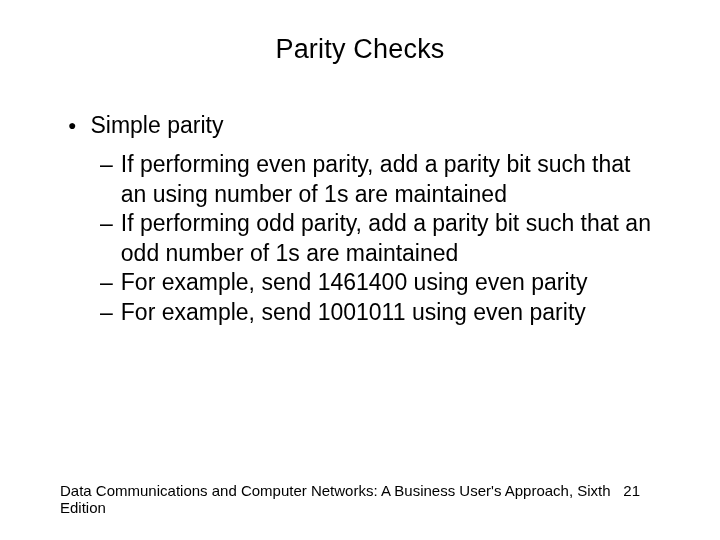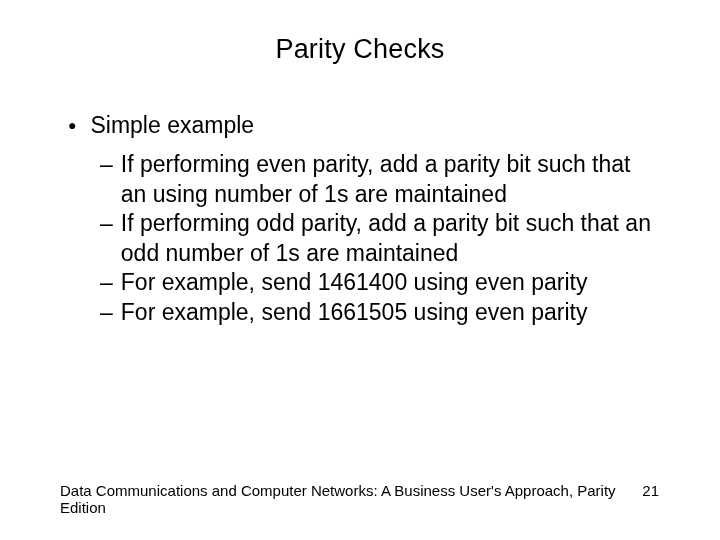--- a/index.html
+++ b/index.html
@@ -52,56 +52,56 @@
     position: absolute;
     bottom: 24px;
     left: 60px;
     right: 60px;
     font-size: 15px;
     display: flex;
     justify-content: space-between;
     align-items: baseline;
   }
   .page-num {
-    margin-right: 1px;
+    margin-right: 20px;
   }
 </style>
 </head>
 <body>
 
 <div class="slide">
 
   <h1 class="title">Parity Checks</h1>
 
   <div class="content">
 
     <div class="bullet-l1">
       <span class="dot">●</span>
-      <span>Simple example</span>
+      <span>Simple parity</span>
     </div>
 
     <div class="sub-list">
       <div class="bullet-l2">
         <span class="dash">–</span>
         <span class="l2-text">If performing even parity, add a parity bit such that an using number of 1s are maintained</span>
       </div>
       <div class="bullet-l2">
         <span class="dash">–</span>
         <span class="l2-text">If performing odd parity, add a parity bit such that an odd number of 1s are maintained</span>
       </div>
       <div class="bullet-l2">
         <span class="dash">–</span>
         <span class="l2-text">For example, send 1461400 using even parity</span>
       </div>
       <div class="bullet-l2">
         <span class="dash">–</span>
-        <span class="l2-text">For example, send 1661505 using even parity</span>
+        <span class="l2-text">For example, send 1001011 using even parity</span>
       </div>
     </div>
 
   </div>
 
   <div class="footer">
-    <span>Data Communications and Computer Networks: A Business User's Approach, Parity Edition</span>
+    <span>Data Communications and Computer Networks: A Business User's Approach, Sixth Edition</span>
     <span class="page-num">21</span>
   </div>
 
 </div>
 
 </body></html>

